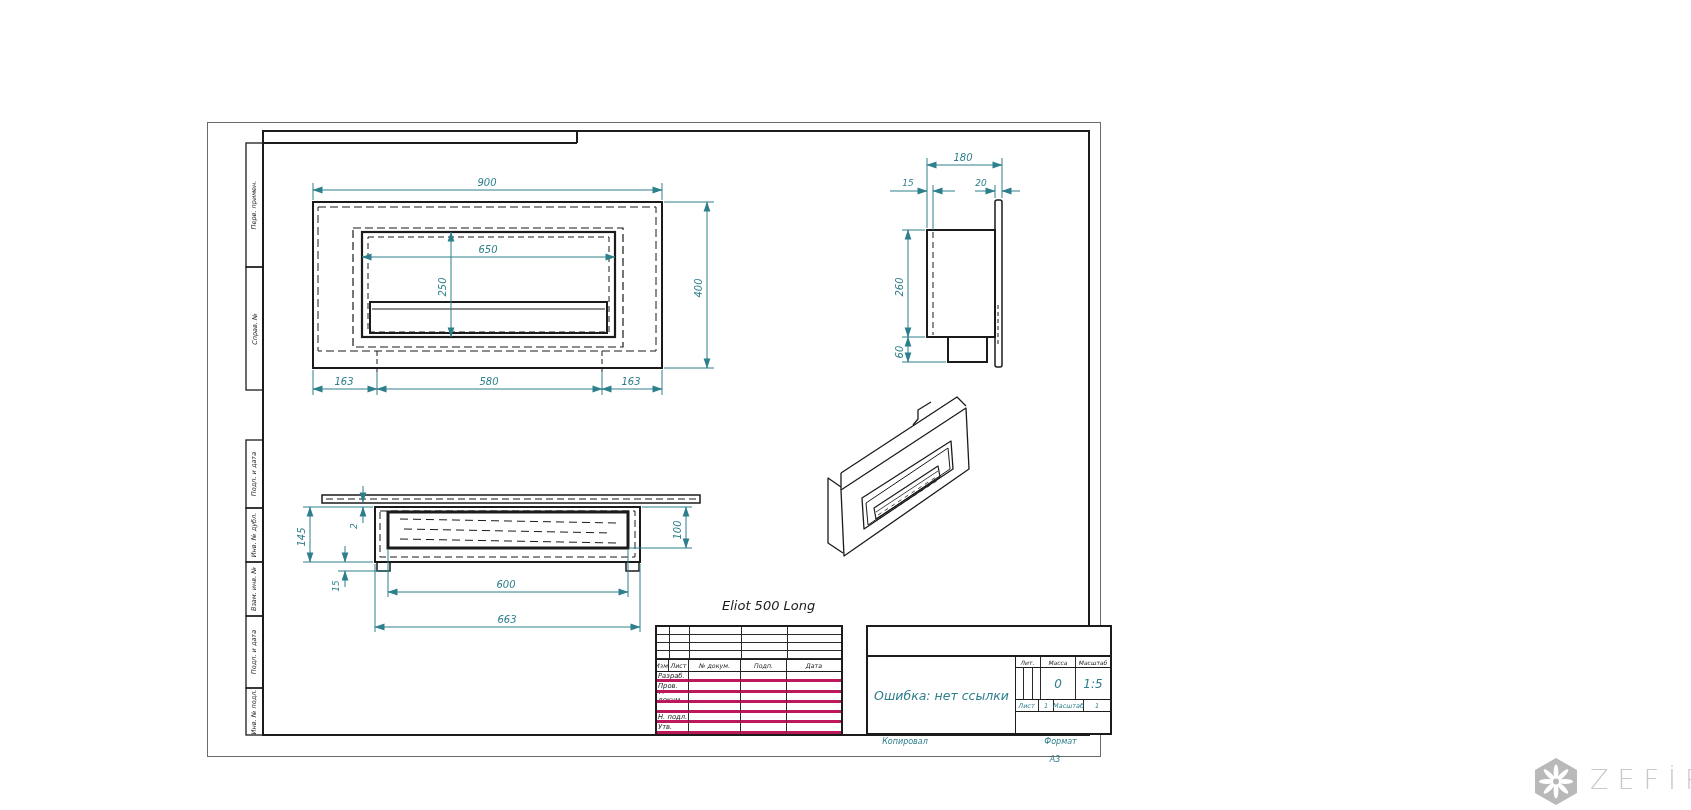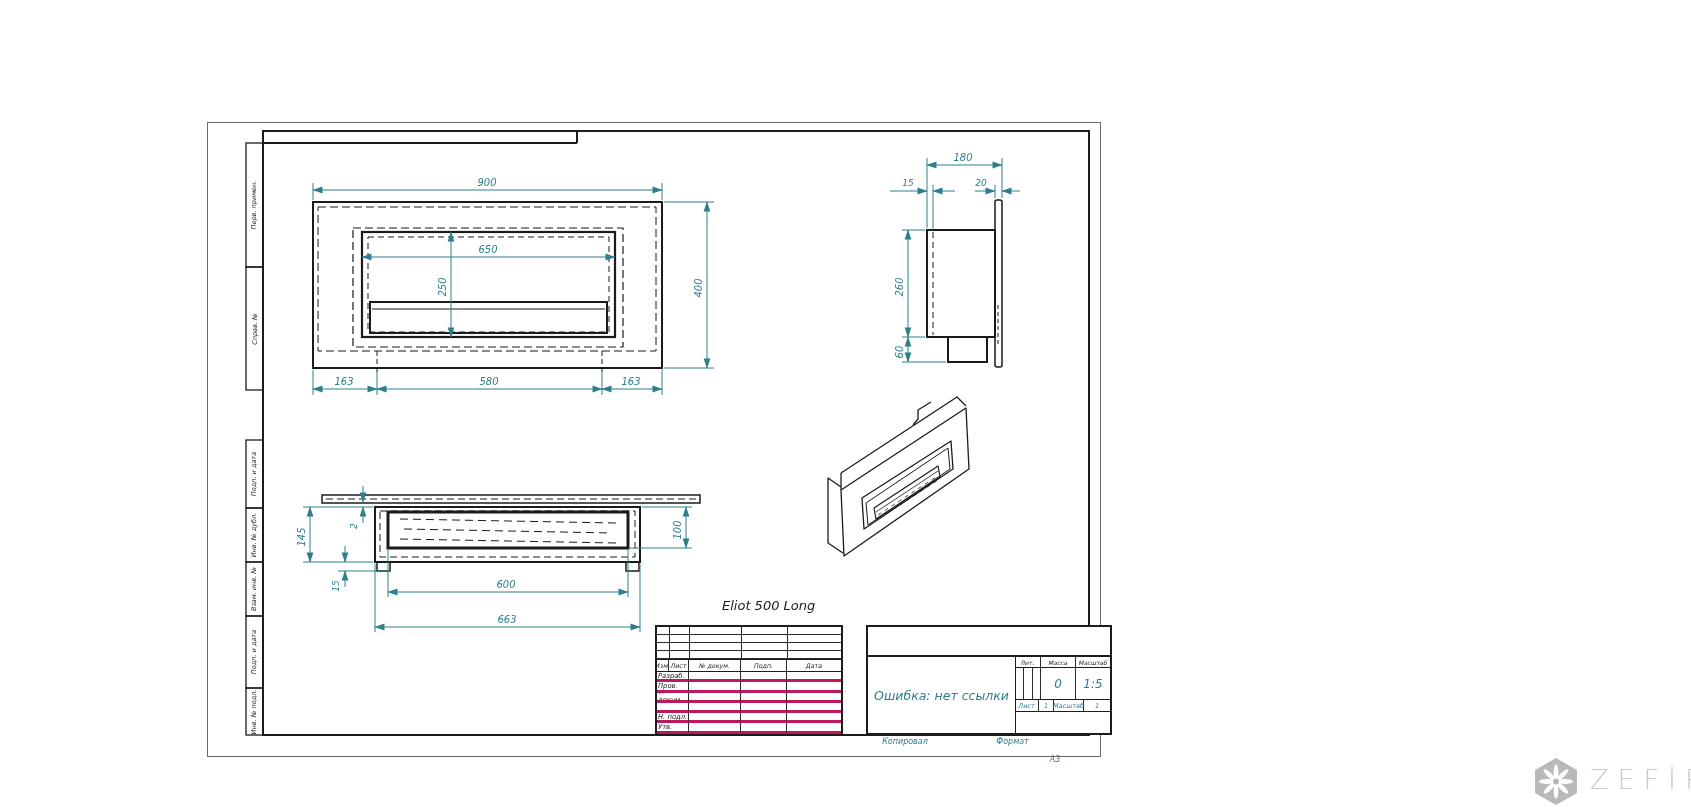--- a/index.html
+++ b/index.html
@@ -292,21 +292,21 @@
         <div>1</div>
         <div>Масштаб</div>
         <div>1</div>
       </div>
       <div style="height:24px"></div>
     </div>
   </div>
 </div>
 
 <div class="abs below-note" style="left:860px;top:737px;width:90px">Копировал</div>
-<div class="abs below-note" style="left:985px;top:737px;width:55px">Формат</div>
+<div class="abs below-note" style="left:1033px;top:737px;width:55px">Формат</div>
 <div class="abs below-note" style="left:1042px;top:755px;width:26px">А3</div>
 
 <svg class="abs" style="left:1532px;top:756px" width="48" height="50" viewBox="0 0 48 50">
   <polygon points="24,2 45,14 45,37 24,49 3,37 3,14" fill="#b9b9b9"></polygon>
   <g>
     <g transform="rotate(0 24 25.5)">
         <ellipse cx="33" cy="25.5" rx="8" ry="2.4" fill="#ffffff"></ellipse>
       </g>
     <g transform="rotate(45 24 25.5)">
         <ellipse cx="33" cy="25.5" rx="8" ry="2.4" fill="#ffffff"></ellipse>

